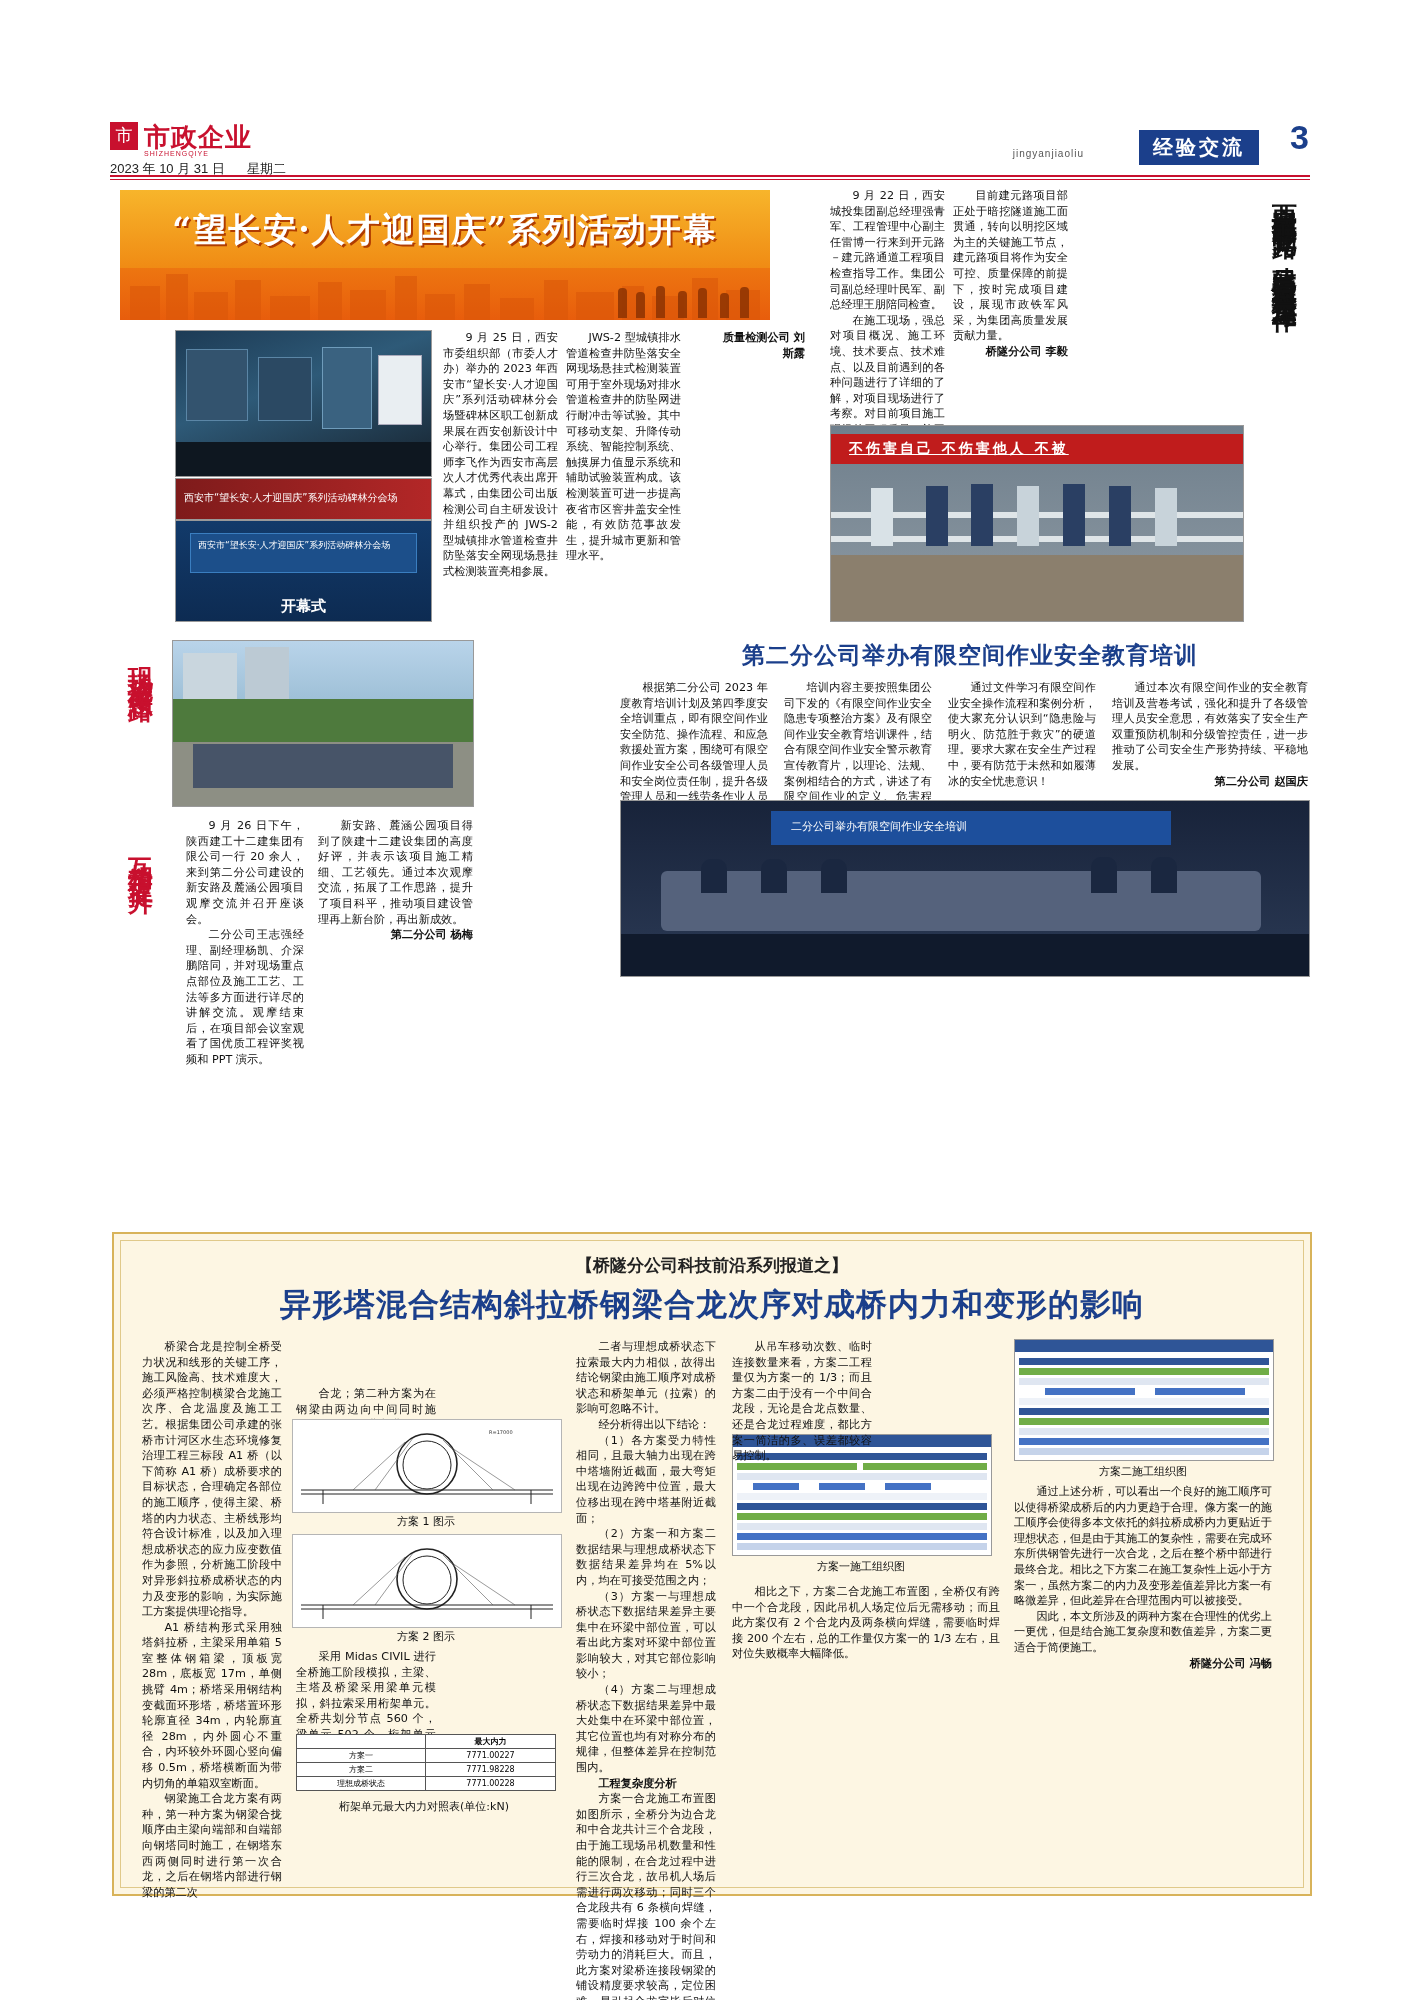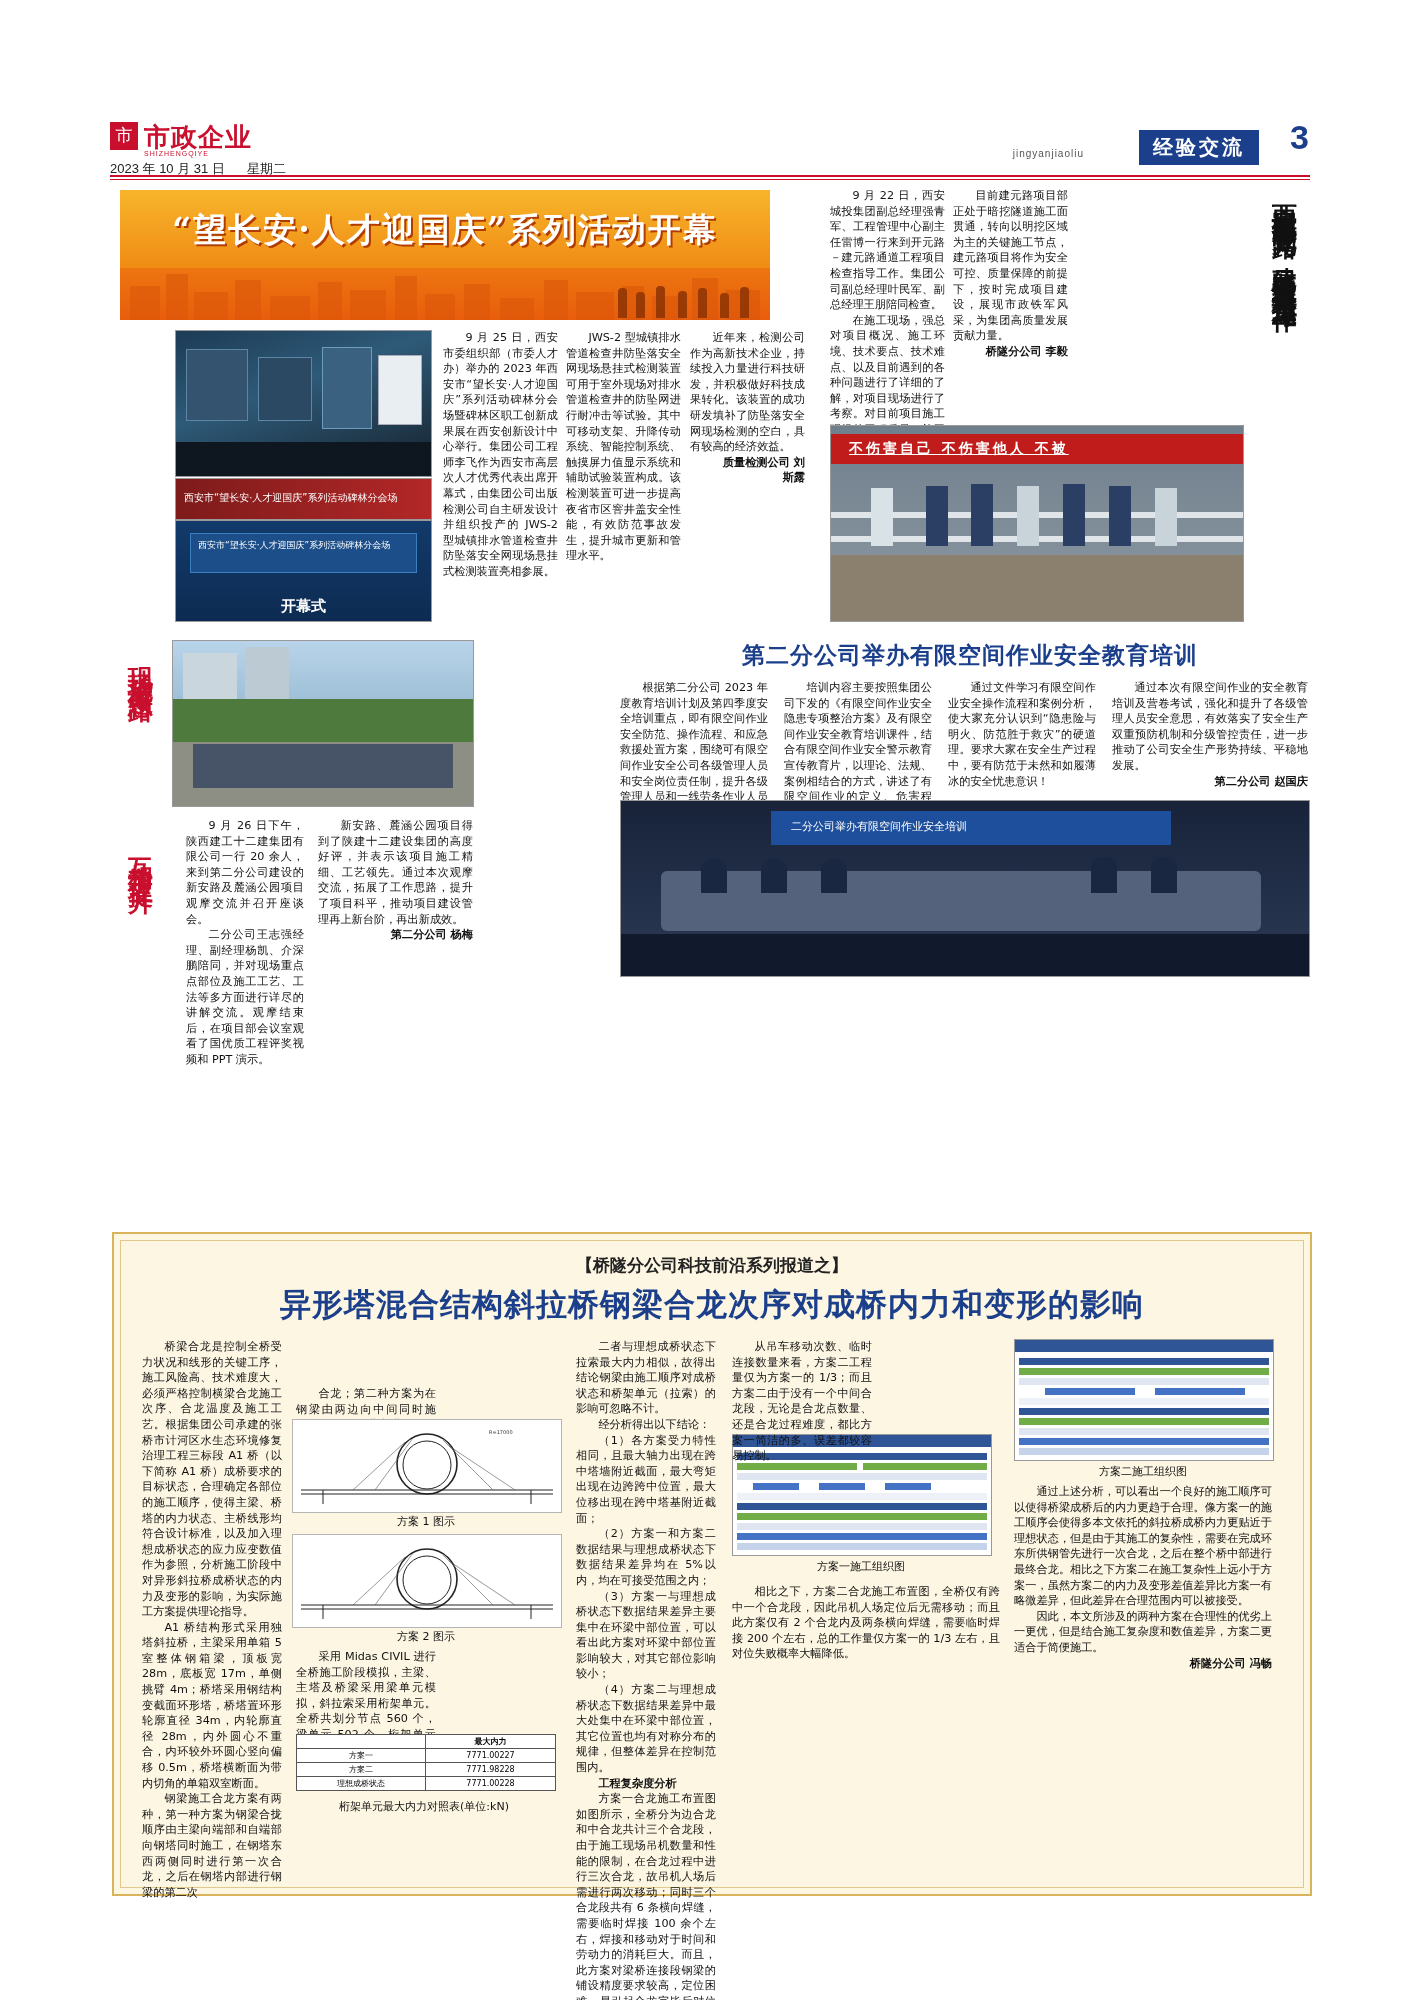--- a/index.html
+++ b/index.html
@@ -221,21 +221,20 @@
     <div class="ph-caption" style="left:0;top:76px;width:100%;text-align:center;font-size:15px;font-weight:bold;">开幕式</div>
   </div>
 
   <div class="col" style="left:443px;top:330px;width:115px;">
     <p>9 月 25 日，西安市委组织部（市委人才办）举办的 2023 年西安市“望长安·人才迎国庆”系列活动碑林分会场暨碑林区职工创新成果展在西安创新设计中心举行。集团公司工程师李飞作为西安市高层次人才优秀代表出席开幕式，由集团公司出版检测公司自主研发设计并组织投产的 JWS-2 型城镇排水管道检查井防坠落安全网现场悬挂式检测装置亮相参展。</p>
   </div>
   <div class="col" style="left:566px;top:330px;width:115px;">
     <p>JWS-2 型城镇排水管道检查井防坠落安全网现场悬挂式检测装置可用于室外现场对排水管道检查井的防坠网进行耐冲击等试验。其中可移动支架、升降传动系统、智能控制系统、触摸屏力值显示系统和辅助试验装置构成。该检测装置可进一步提高夜省市区窨井盖安全性能，有效防范事故发生，提升城市更新和管理水平。</p>
   </div>
   <div class="col" style="left:690px;top:330px;width:115px;">
-    <p>近年来，检测公司作为高新技术企业，持续投入力量进行科技研发，并积极做好科技成果转化。该装置的成功研发填补了防坠落安全网现场检测的空白，具有较高的经济效益。</p>
     <p class="sign">质量检测公司 刘斯露</p>
   </div>
 
   <div class="vtitle" style="right:115px;top:185px;height:420px;">西安城投集团莅临开元路－建元路通道工程项目检查指导工作</div>
 
   <div class="col" style="left:830px;top:188px;width:115px;">
     <p>9 月 22 日，西安城投集团副总经理强青军、工程管理中心副主任雷博一行来到开元路－建元路通道工程项目检查指导工作。集团公司副总经理叶民军、副总经理王朋陪同检查。</p>
     <p>在施工现场，强总对项目概况、施工环境、技术要点、技术难点、以及目前遇到的各种问题进行了详细的了解，对项目现场进行了考察。对目前项目施工现场的工程质量、施工环境、现场文明施工情况给予了充分肯定和高度评价，要求项目在施工过程中做好安全生产工作。</p>
   </div>
   <div class="col" style="left:953px;top:188px;width:115px;">

